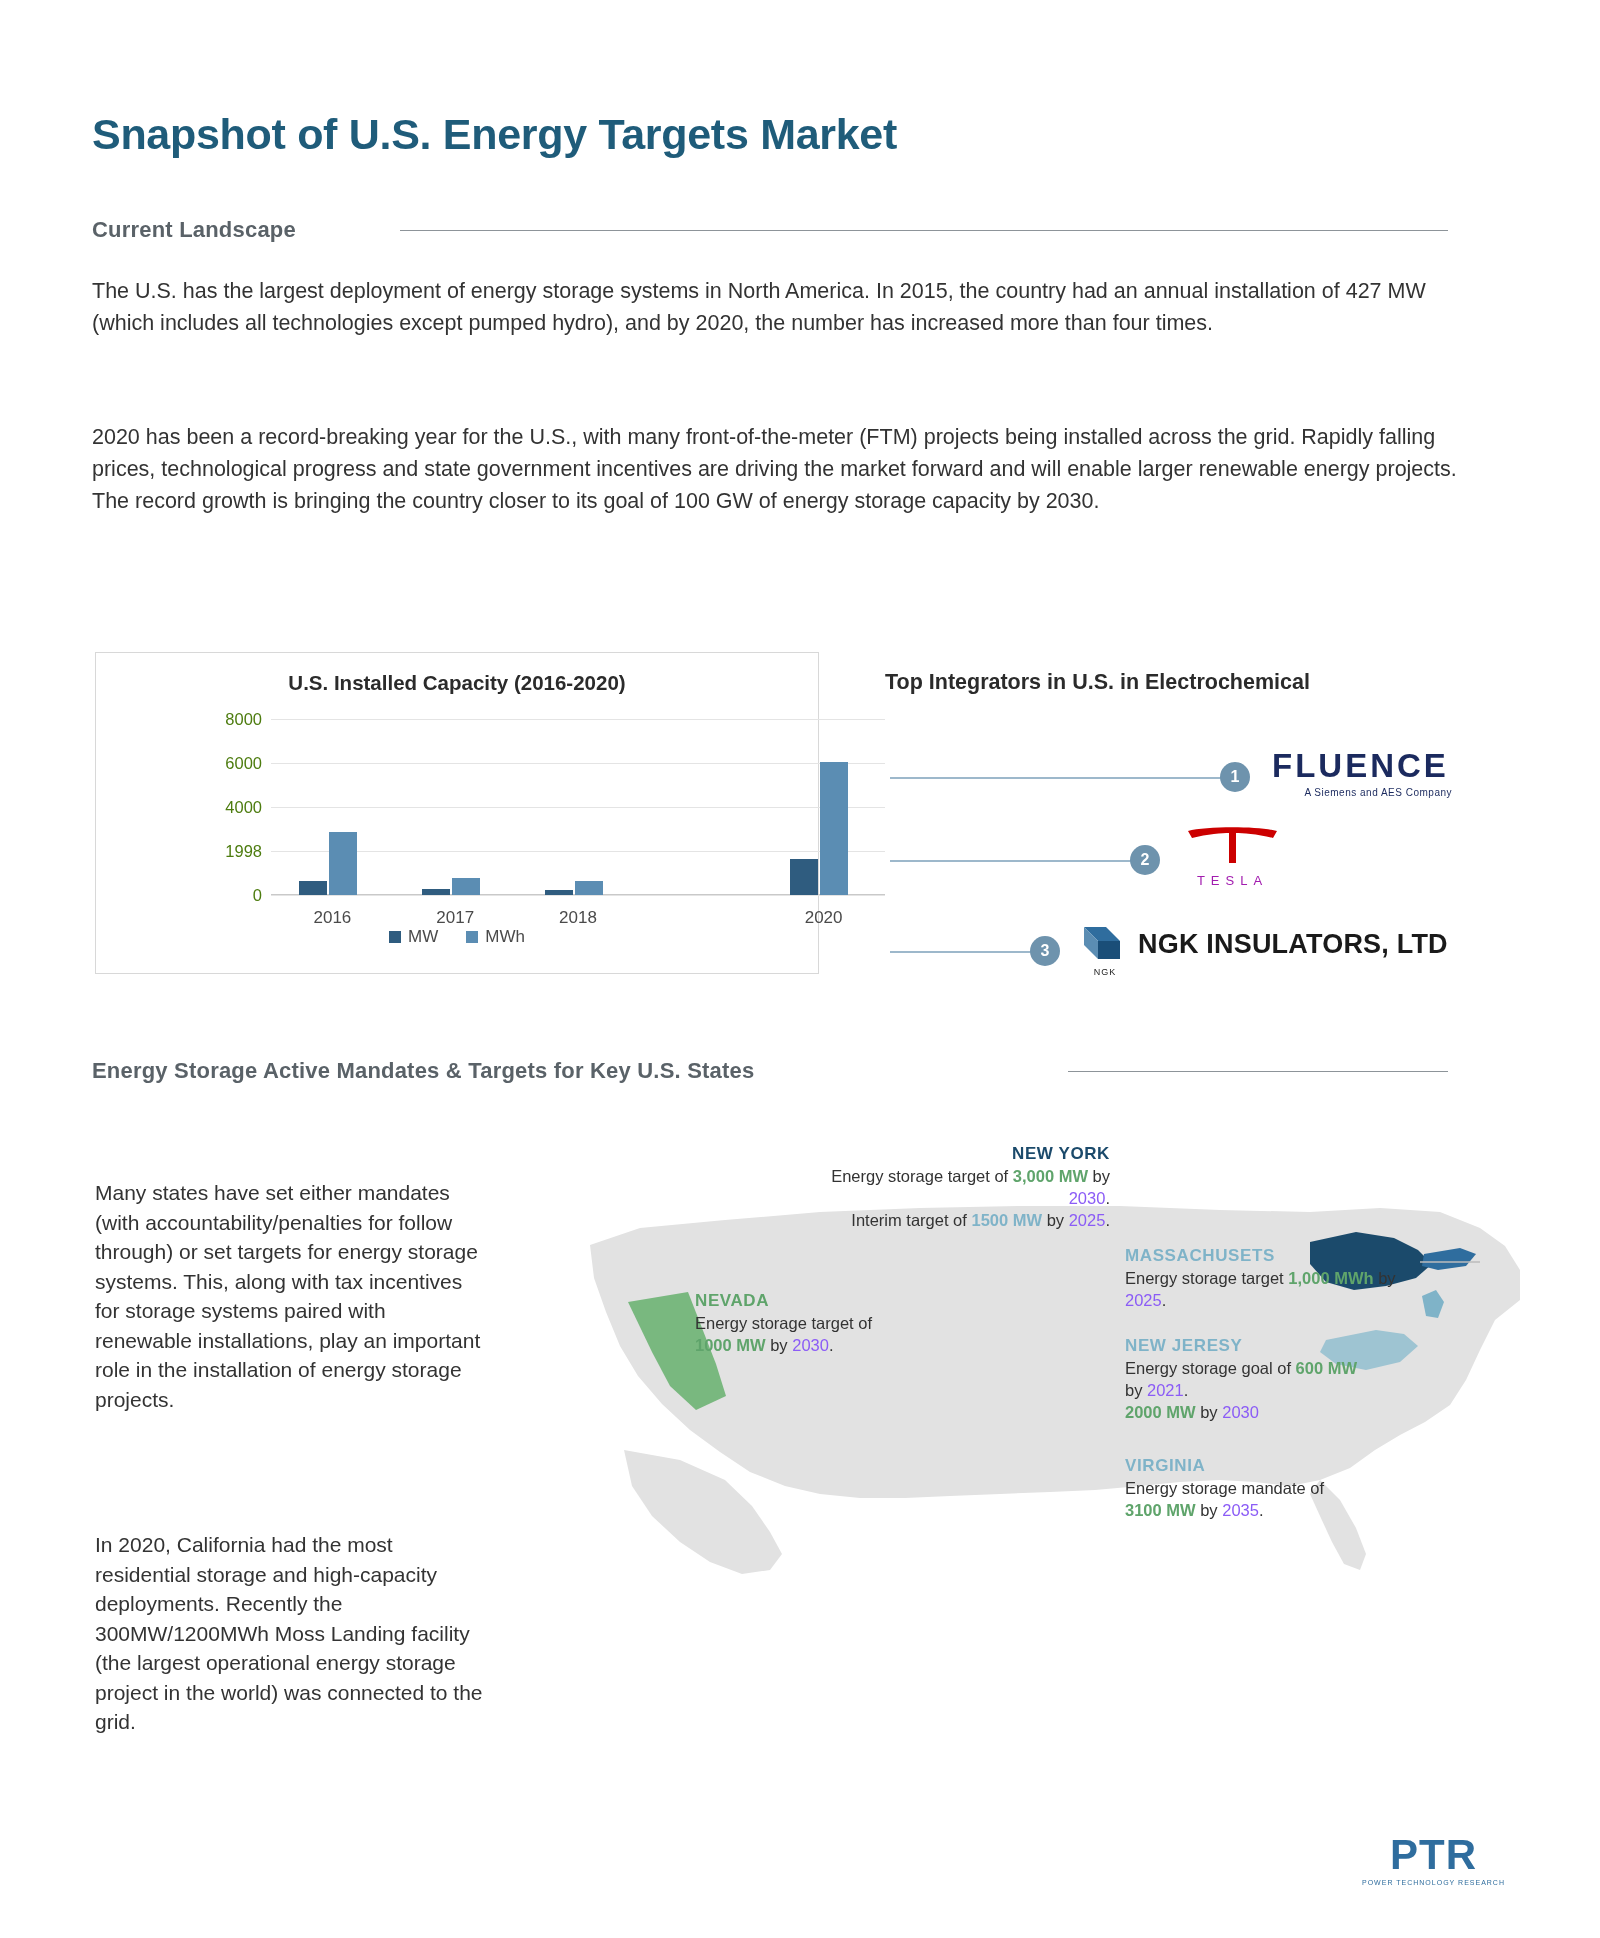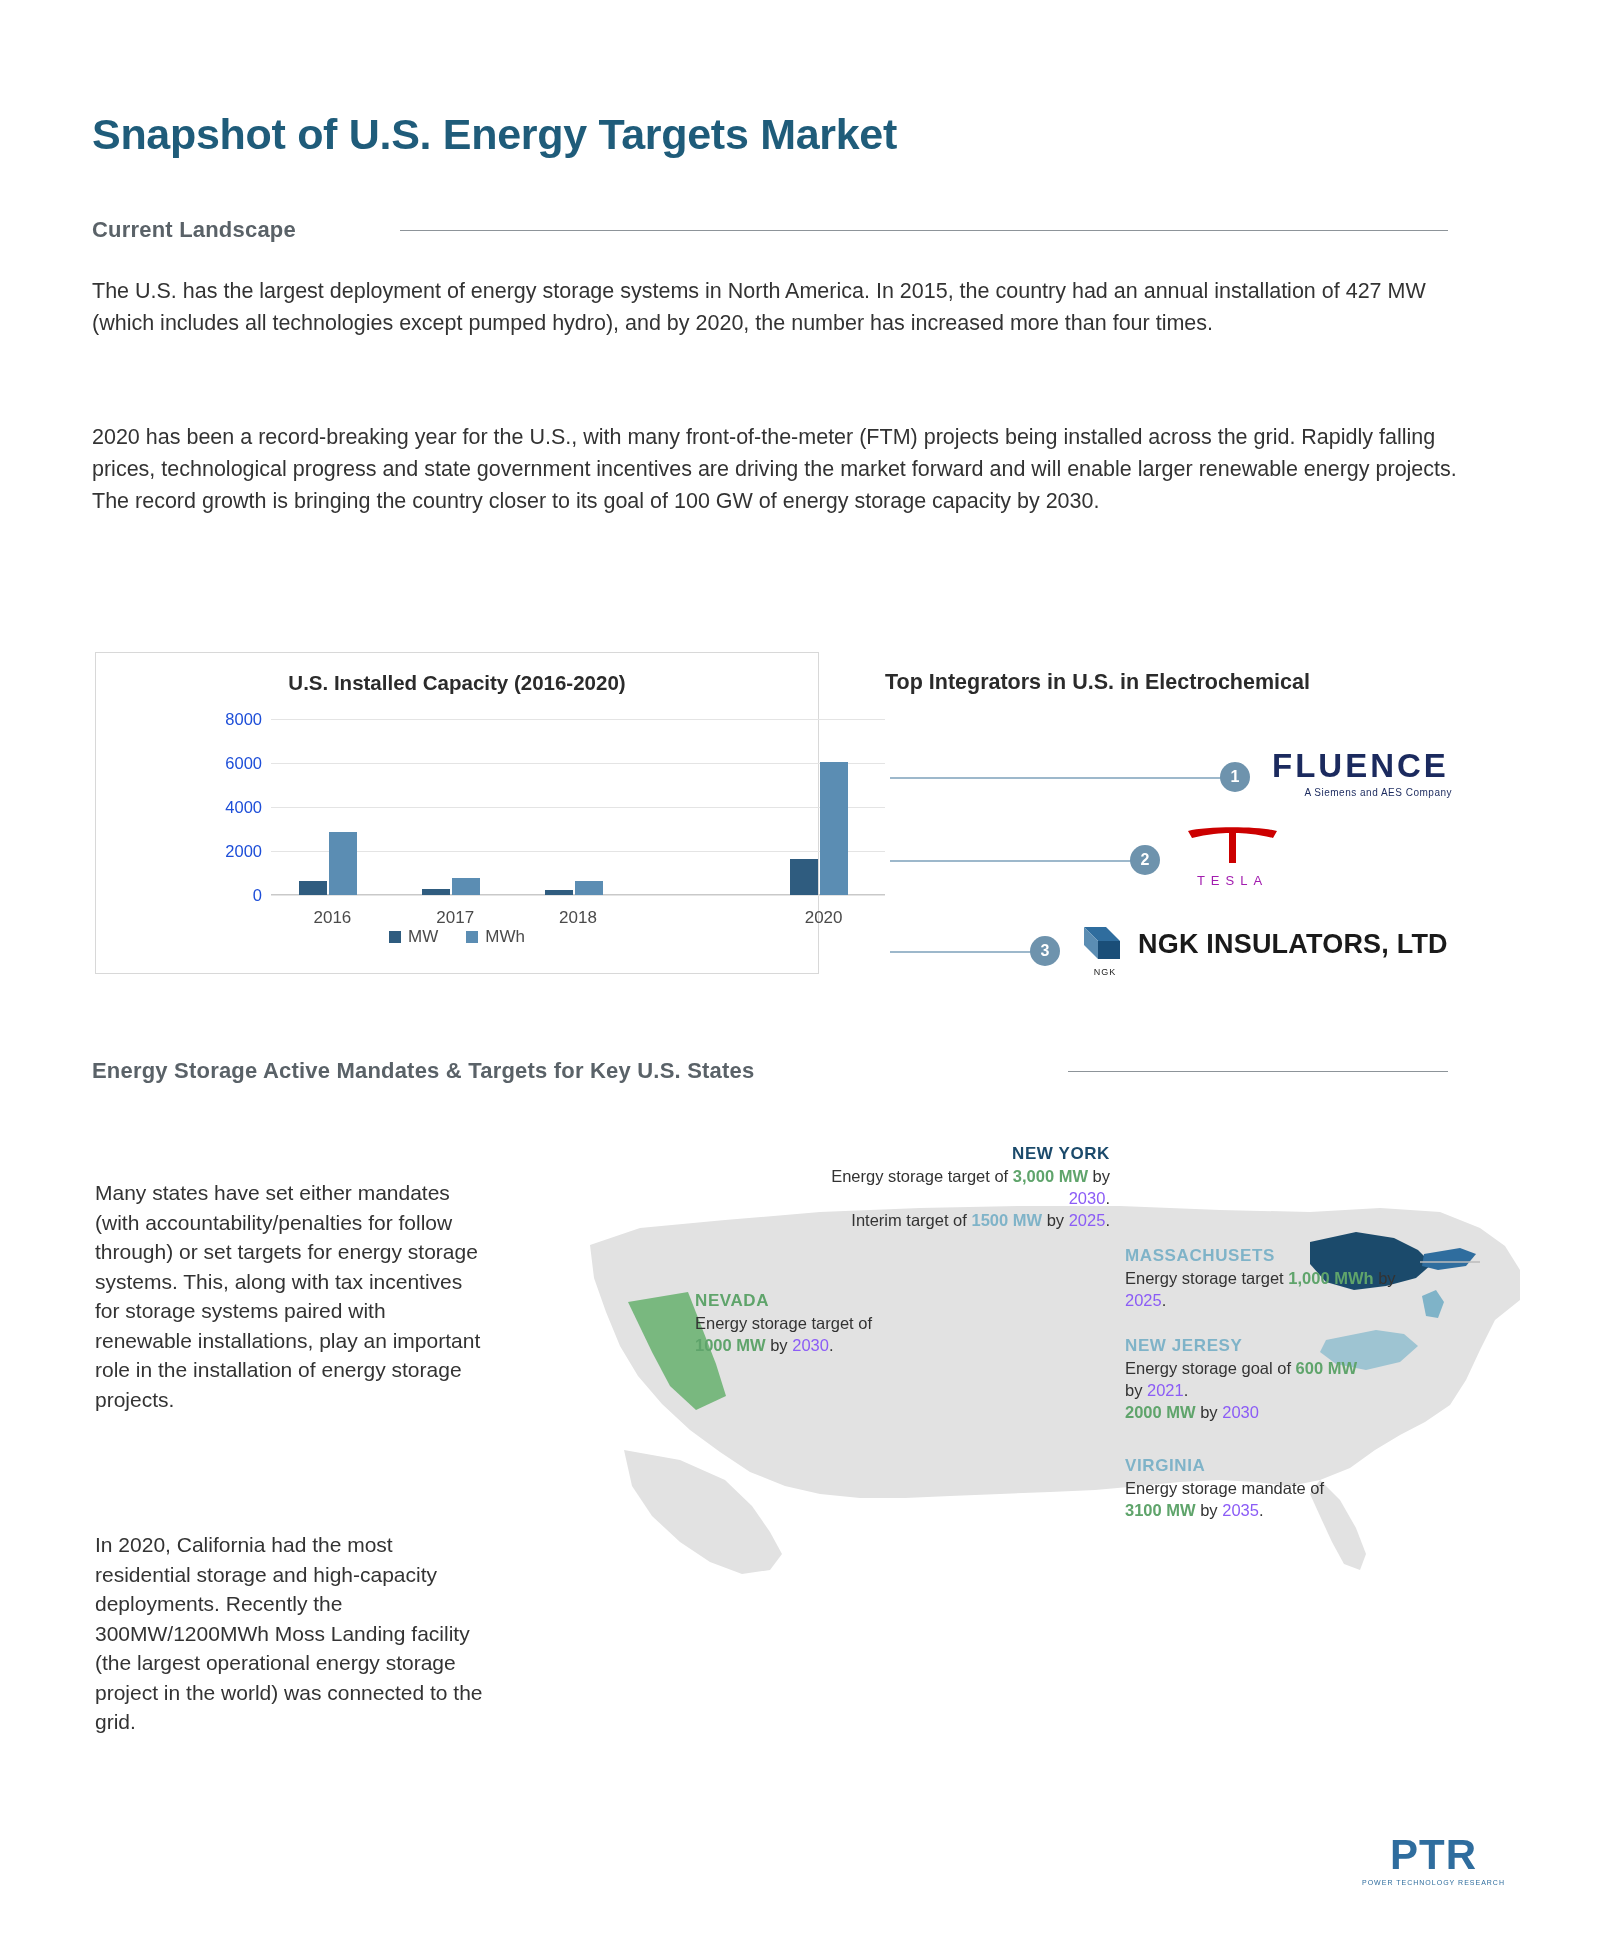--- a/index.html
+++ b/index.html
@@ -82,21 +82,21 @@
     width: 100%;
     height: 1px;
     background: #e4e4e4;
   }
   .axis-label {
     position: absolute;
     right: 100%;
     margin-right: 9px;
     transform: translateY(-50%);
     font-size: 16.5px;
-    color: #1d4ed8;
+    color: #4d7c0f;
     white-space: nowrap;
   }
   .x-baseline {
     position: absolute;
     left: 0;
     bottom: 0;
     width: 100%;
     height: 1px;
     background: #c9c9c9;
   }
@@ -261,21 +261,21 @@
       <div class="gridline" style="top:0px;">
         <span class="axis-label">8000</span>
       </div>
       <div class="gridline" style="top:44px;">
         <span class="axis-label">6000</span>
       </div>
       <div class="gridline" style="top:88px;">
         <span class="axis-label">4000</span>
       </div>
       <div class="gridline" style="top:132px;">
-        <span class="axis-label">2000</span>
+        <span class="axis-label">1998</span>
       </div>
       <div class="gridline" style="top:176px;">
         <span class="axis-label">0</span>
       </div>
       <div class="x-baseline"></div>
 
       <div class="group" style="left:0px; width:122.8px;">
         <div class="bar mw" style="left:28px; width:28px; height:13.6px;"></div>
         <div class="bar mwh" style="left:58px; width:28px; height:62.7px;"></div>
         <div class="x-tick">2016</div>

